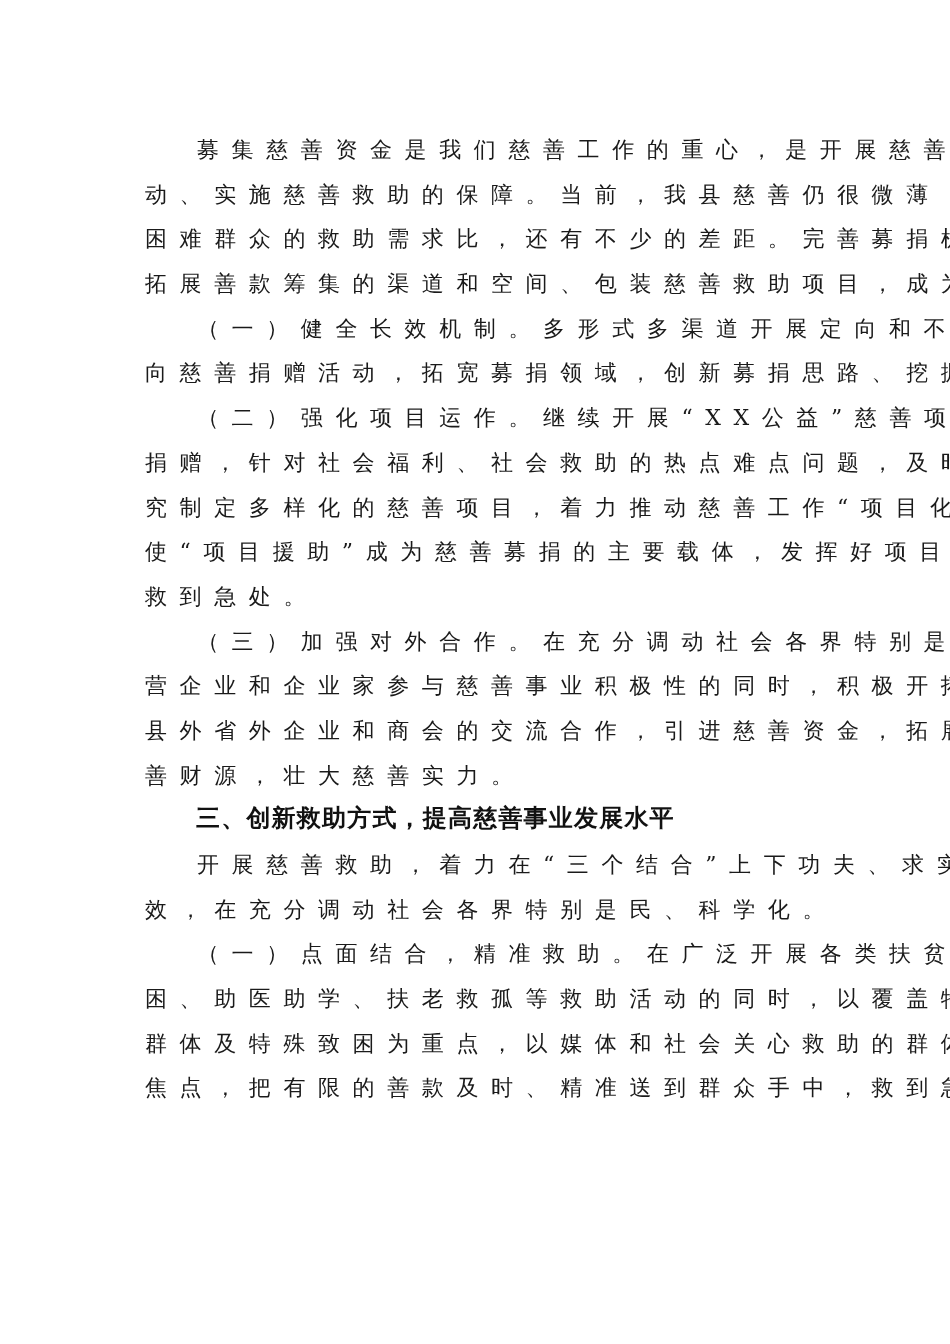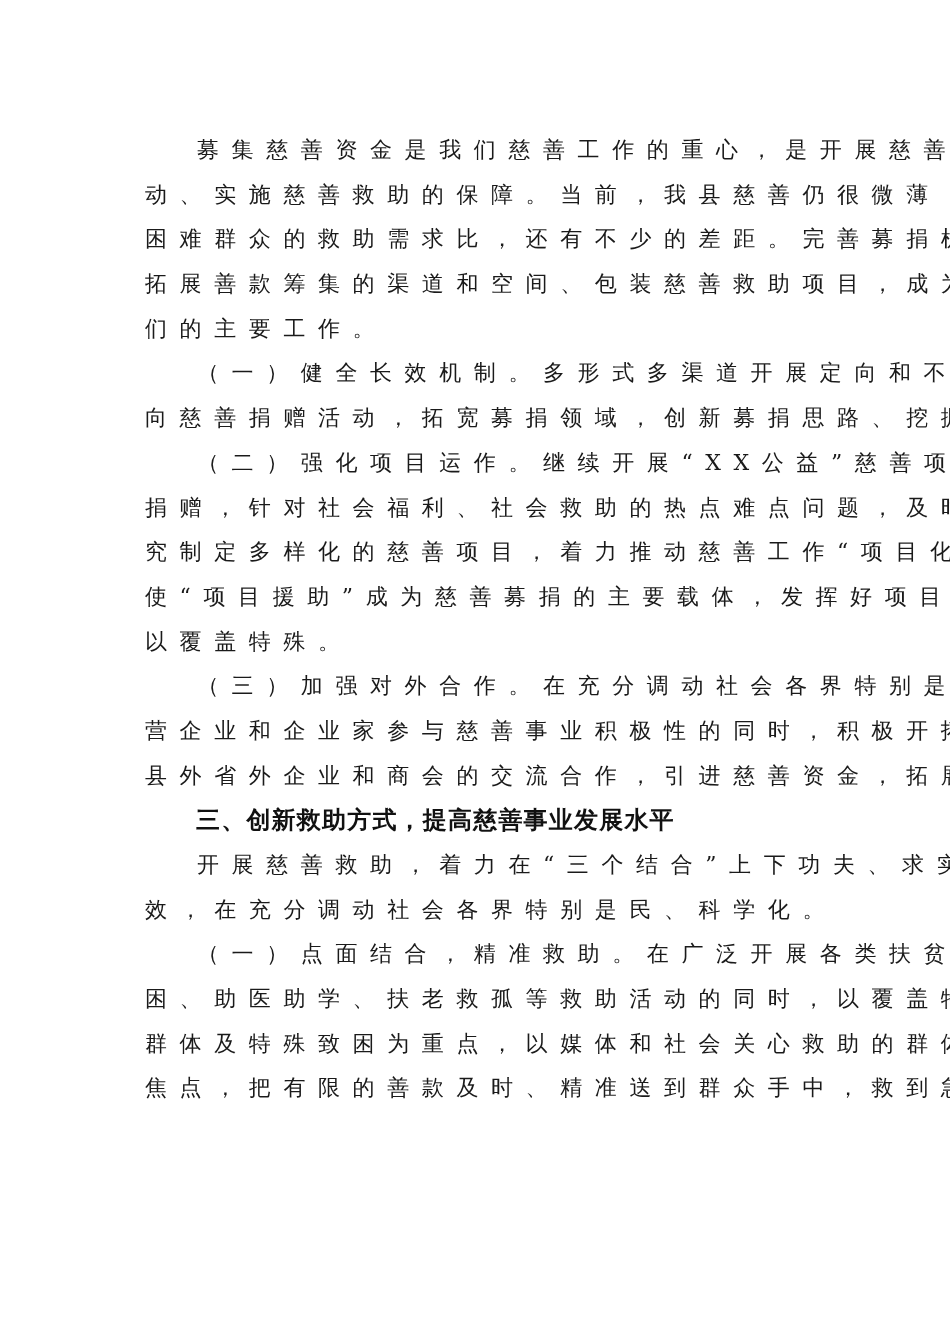--- a/index.html
+++ b/index.html
@@ -33,59 +33,59 @@
       font-family: "DejaVu Serif", "Liberation Serif", serif;
       font-size: 22px;
       letter-spacing: 12.6px;
       color: #1a1a1a;
       white-space: nowrap;
     }
     .line.indent {
       padding-left: 52px;
     }
     .line.heading {
-      font-family: Liberation Sans, sans-serif;
+      font-family: Liberation Mono, monospace;
       font-weight: bold;
       font-size: 24px;
       letter-spacing: 1.2px;
       padding-left: 51px;
       color: #111111;
     }
   </style>
 </head>
 <body>
 
 <div class="page">
   <div class="content">
 
     <div>
       <div class="line indent">募集慈善资金是我们慈善工作的重心，是开展慈善活</div>
       <div class="line">动、实施慈善救助的保障。当前，我县慈善仍很微薄，与</div>
       <div class="line">困难群众的救助需求比，还有不少的差距。完善募捐机制</div>
       <div class="line">拓展善款筹集的渠道和空间、包装慈善救助项目，成为我</div>
-      <div class="line">们的主要工作。</div>
     </div>
 
     <div>
       <div class="line indent">（一）健全长效机制。多形式多渠道开展定向和不定</div>
       <div class="line">向慈善捐赠活动，拓宽募捐领域，创新募捐思路、挖掘资</div>
     </div>
 
     <div>
       <div class="line indent">（二）强化项目运作。继续开展“XX公益”慈善项目</div>
       <div class="line">捐赠，针对社会福利、社会救助的热点难点问题，及时研</div>
       <div class="line">究制定多样化的慈善项目，着力推动慈善工作“项目化”</div>
       <div class="line">使“项目援助”成为慈善募捐的主要载体，发挥好项目救</div>
-      <div class="line">以覆盖特殊。</div>
+      <div class="line">救到急处。</div>
     </div>
 
     <div>
       <div class="line indent">（三）加强对外合作。在充分调动社会各界特别是民</div>
       <div class="line">营企业和企业家参与慈善事业积极性的同时，积极开拓与</div>
       <div class="line">县外省外企业和商会的交流合作，引进慈善资金，拓展慈</div>
+      <div class="line">善财源，壮大慈善实力。</div>
     </div>
 
     <div>
       <div class="line heading">三、创新救助方式，提高慈善事业发展水平</div>
     </div>
 
     <div>
       <div class="line indent">开展慈善救助，着力在“三个结合”上下功夫、求实</div>
       <div class="line">效，在充分调动社会各界特别是民、科学化。</div>
     </div>

